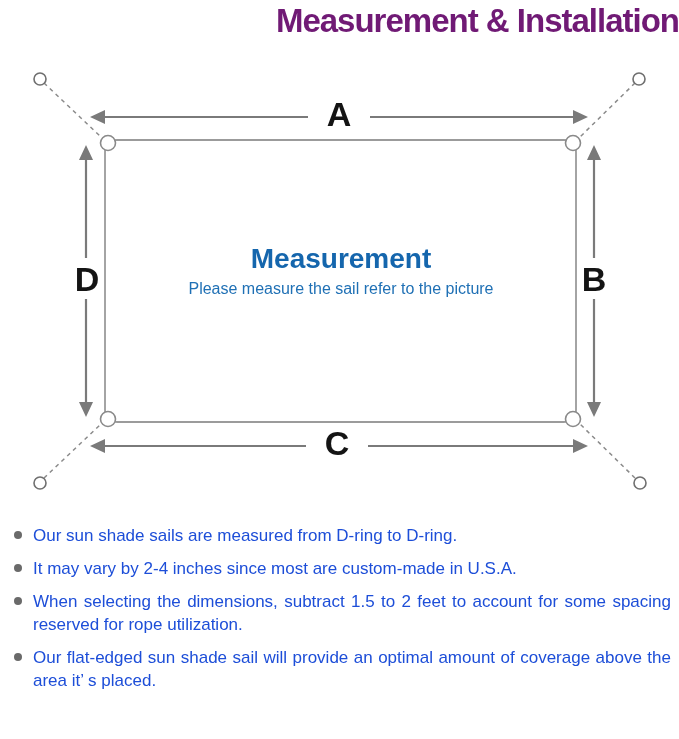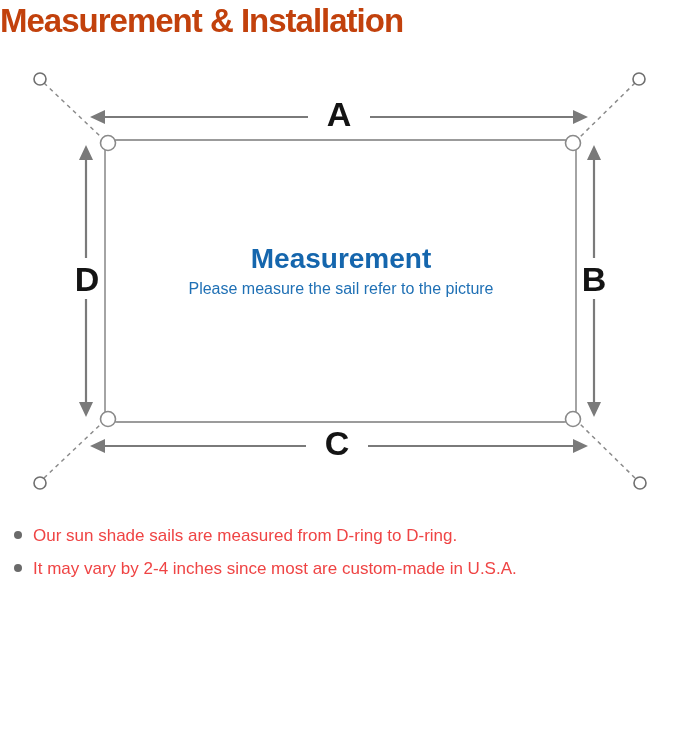--- a/index.html
+++ b/index.html
@@ -4,44 +4,44 @@
 <style>
   html, body { margin: 0; padding: 0; background: #ffffff; }
   body {
     width: 679px; height: 739px;
     font-family: "Liberation Sans", sans-serif;
     position: relative; overflow: hidden;
   }
   .stage { position: absolute; inset: 0; }
   .title {
     position: absolute; top: 0; left: 0; width: 679px;
-    text-align: left; padding-top: 2px;
+    text-align: right; padding-top: 2px;
     font-size: 33px; font-weight: 700; letter-spacing: -1px;
-    color: #c2410c;
+    color: #701a75;
   }
   .diagram { position: absolute; top: 55px; left: 0; }
   .dim-label {
     font-size: 34px; font-weight: 700; fill: #141414;
     font-family: "Liberation Sans", sans-serif;
   }
   .center-title {
     font-size: 28px; font-weight: 700; fill: #1566ad;
     font-family: "Liberation Sans", sans-serif;
   }
   .center-sub {
     font-size: 16px; fill: #1f70b5;
     font-family: "Liberation Sans", sans-serif;
   }
   .notes {
     position: absolute; top: 524px; left: 12px; right: 8px;
   }
   .note-item {
     display: flex; align-items: flex-start;
     margin-bottom: 10px;
-    color: #ef4444; font-size: 17px; line-height: 23px;
+    color: #1d4ed8; font-size: 17px; line-height: 23px;
   }
   .note-bullet {
     flex: 0 0 auto; width: 8px; height: 8px; border-radius: 50%;
     background: #6a6a6a; margin: 7px 11px 0 2px;
   }
   .note-text { flex: 1 1 auto; text-align: justify; }
 </style>
 </head>
 <body>
 
@@ -113,15 +113,23 @@
 
   <div class="notes">
     <div class="note-item">
       <span class="note-bullet"></span>
       <span class="note-text">Our sun shade sails are measured from D-ring to D-ring.</span>
     </div>
     <div class="note-item">
       <span class="note-bullet"></span>
       <span class="note-text">It may vary by 2-4 inches since most are custom-made in U.S.A.</span>
     </div>
+    <div class="note-item">
+      <span class="note-bullet"></span>
+      <span class="note-text">When selecting the dimensions, subtract 1.5 to 2 feet to account for some spacing reserved for rope utilization.</span>
+    </div>
+    <div class="note-item">
+      <span class="note-bullet"></span>
+      <span class="note-text">Our flat-edged sun shade sail will provide an optimal amount of coverage above the area it’ s placed.</span>
+    </div>
   </div>
 
 </div>
 
 </body></html>

